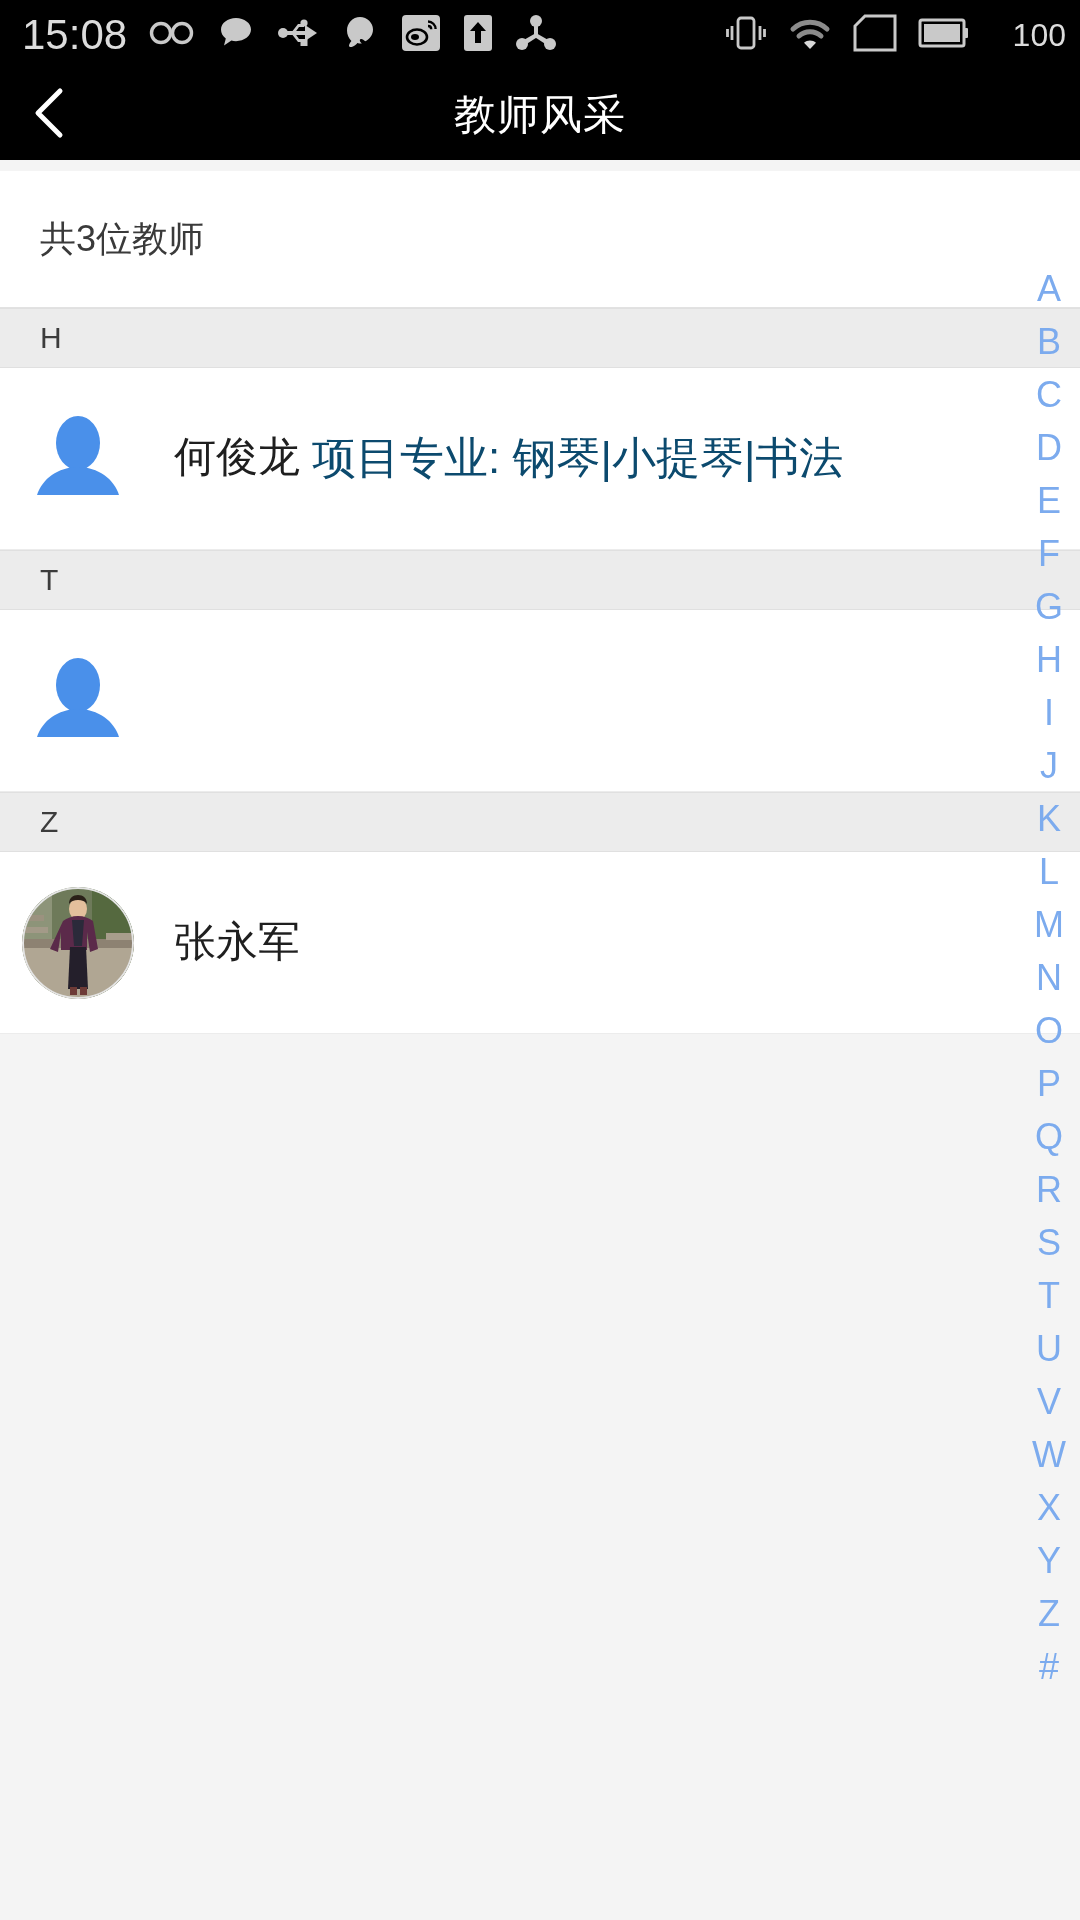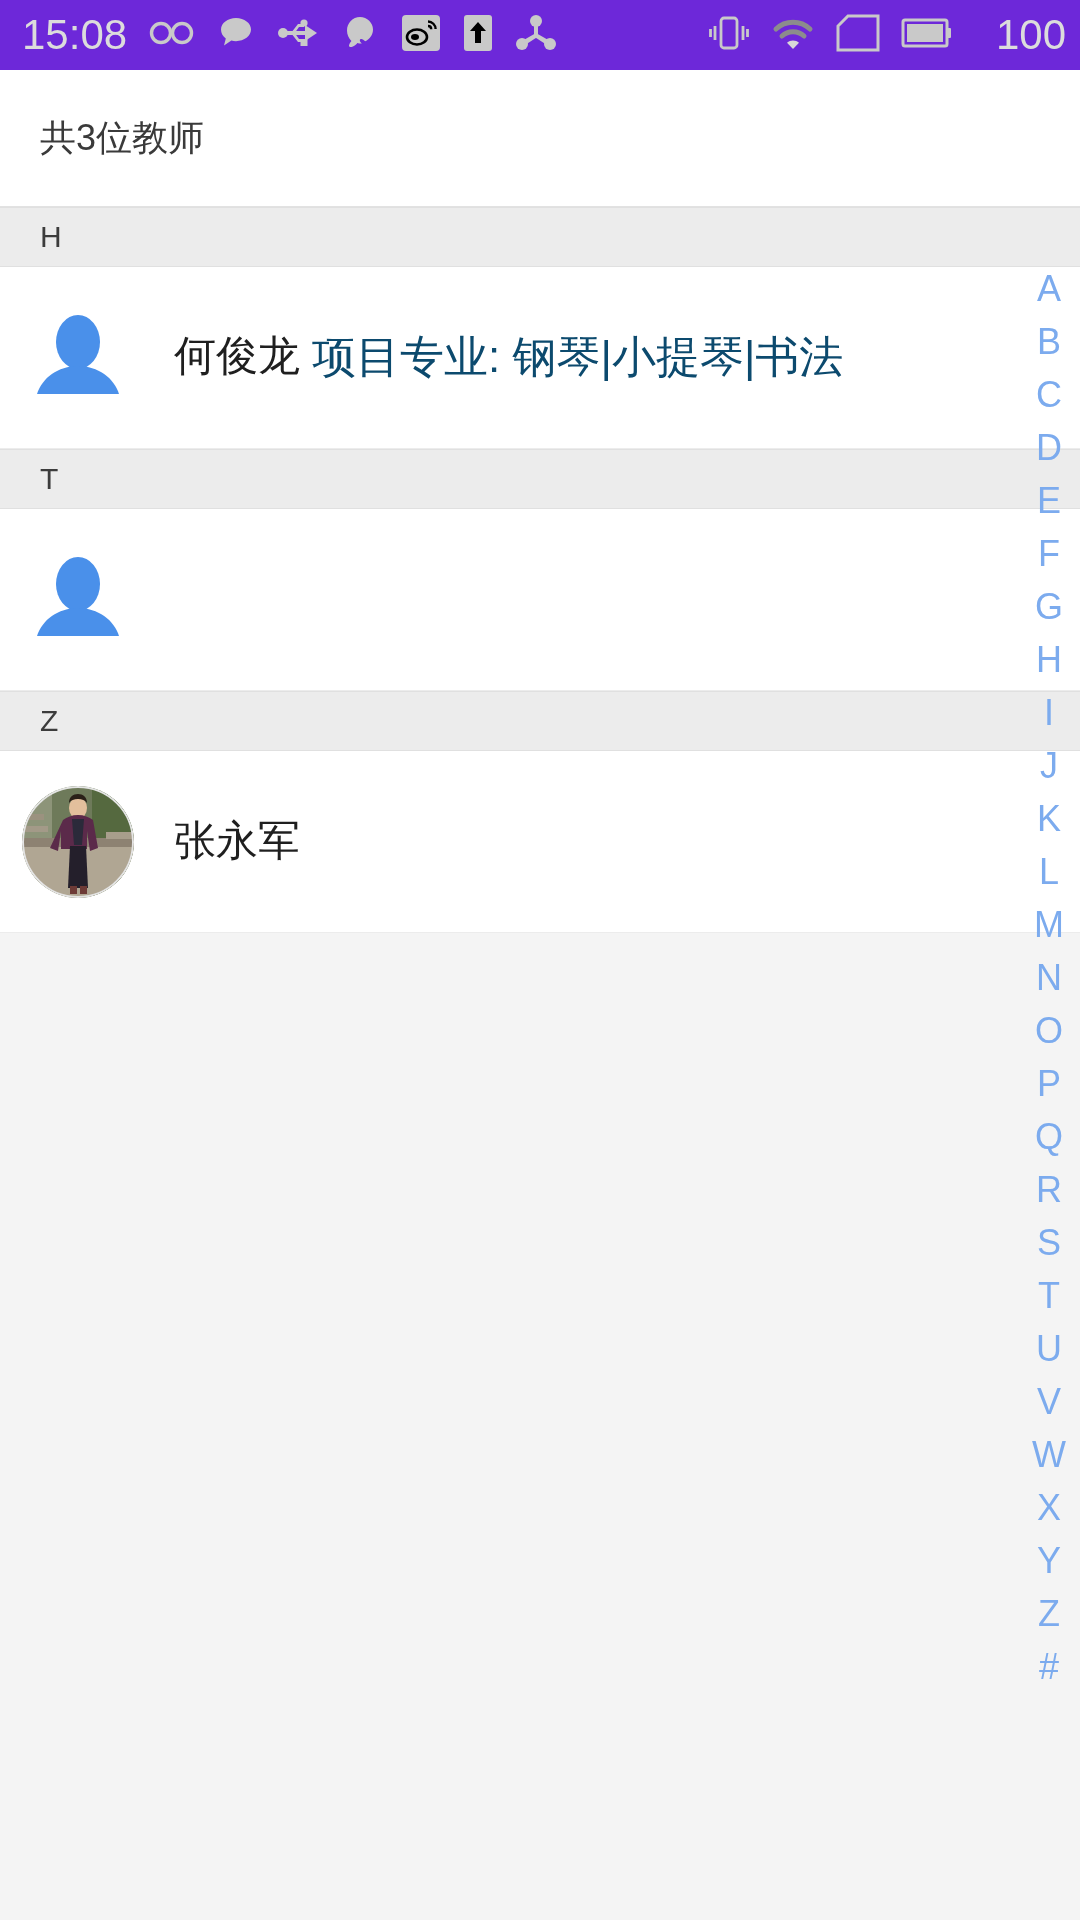--- a/index.html
+++ b/index.html
@@ -6,47 +6,47 @@
   html, body {
     width:1080px; height:1920px;
     background:#f4f4f4;
     font-family:"Liberation Sans","DejaVu Sans",sans-serif;
     overflow:hidden;
   }
   #screen { position:relative; width:1080px; height:1920px; background:#f4f4f4; }
 
   
   .statusbar {
-    height:70px; background:#6d28d9; color:#d4d4d4;
+    height:70px; background:#000000; color:#d4d4d4;
     display:flex; align-items:center; padding:0 14px 0 22px;
   }
   .status-time { font-size:42px; letter-spacing:0px; color:#dcdcdc; font-weight:400; line-height:1; }
   .status-left-icons { display:flex; align-items:center; gap:22px; margin-left:22px; }
   .status-spacer { flex:1; }
   .status-right-icons { display:flex; align-items:center; gap:20px; }
   .sicon { display:block; }
-  .battery-num { font-size:42px; color:#dcdcdc; margin-left:24px; line-height:1; }
+  .battery-num { font-size:32px; color:#dcdcdc; margin-left:24px; line-height:1; }
 
   
   .titlebar {
     height:90px; background:#000; color:#fff;
     display:flex; align-items:center; position:relative;
   }
   .back-btn {
     width:100px; height:90px; display:flex; align-items:center; justify-content:center;
   }
   .title-text {
     position:absolute; left:0; right:0; text-align:center;
     font-size:42px; color:#fff; font-weight:400; letter-spacing:1px;
   }
 
   
   .countbar {
     height:137px; background:#fff; display:flex; align-items:center;
-    padding-left:40px; border-bottom:1px solid #e2e2e2;
+    padding-left:40px; border-bottom:1px solid #e2e2e2;margin-top:11px;
   }
   .count-text { font-size:36px; color:#3a3a3a; }
 
   
   .list { background:#fff; }
   .section-header {
     height:60px; background:#ececec; display:flex; align-items:center;
     padding-left:40px; border-top:1px solid #e0e0e0; border-bottom:1px solid #e0e0e0;
   }
   .section-letter { font-size:30px; color:#3c3c3c; }
@@ -181,20 +181,30 @@
         <svg width="52" height="32" viewBox="0 0 52 32">
             <rect x="3" y="3" width="44" height="26" rx="2" fill="none" stroke="#c9c9c9" stroke-width="3"></rect>
             <rect x="7" y="7" width="36" height="18" fill="#c9c9c9"></rect>
             <rect x="47" y="11" width="4" height="10" rx="1" fill="#c9c9c9"></rect>
           </svg>
       </span>
       <span class="battery-num">100</span>
     </div>
   </div>
 
+  <div class="titlebar">
+    <div class="back-btn">
+      <span>
+        <svg width="44" height="56" viewBox="0 0 44 56">
+            <path d="M32 6L10 28l22 22" fill="none" stroke="#ffffff" stroke-width="5" stroke-linecap="round" stroke-linejoin="round"></path>
+          </svg>
+      </span>
+    </div>
+    <div class="title-text">教师风采</div>
+  </div>
 
   <div class="countbar">
     <span class="count-text">共3位教师</span>
   </div>
 
   <div class="list">
 
     <div class="section-header">
       <span class="section-letter">H</span>
     </div>

